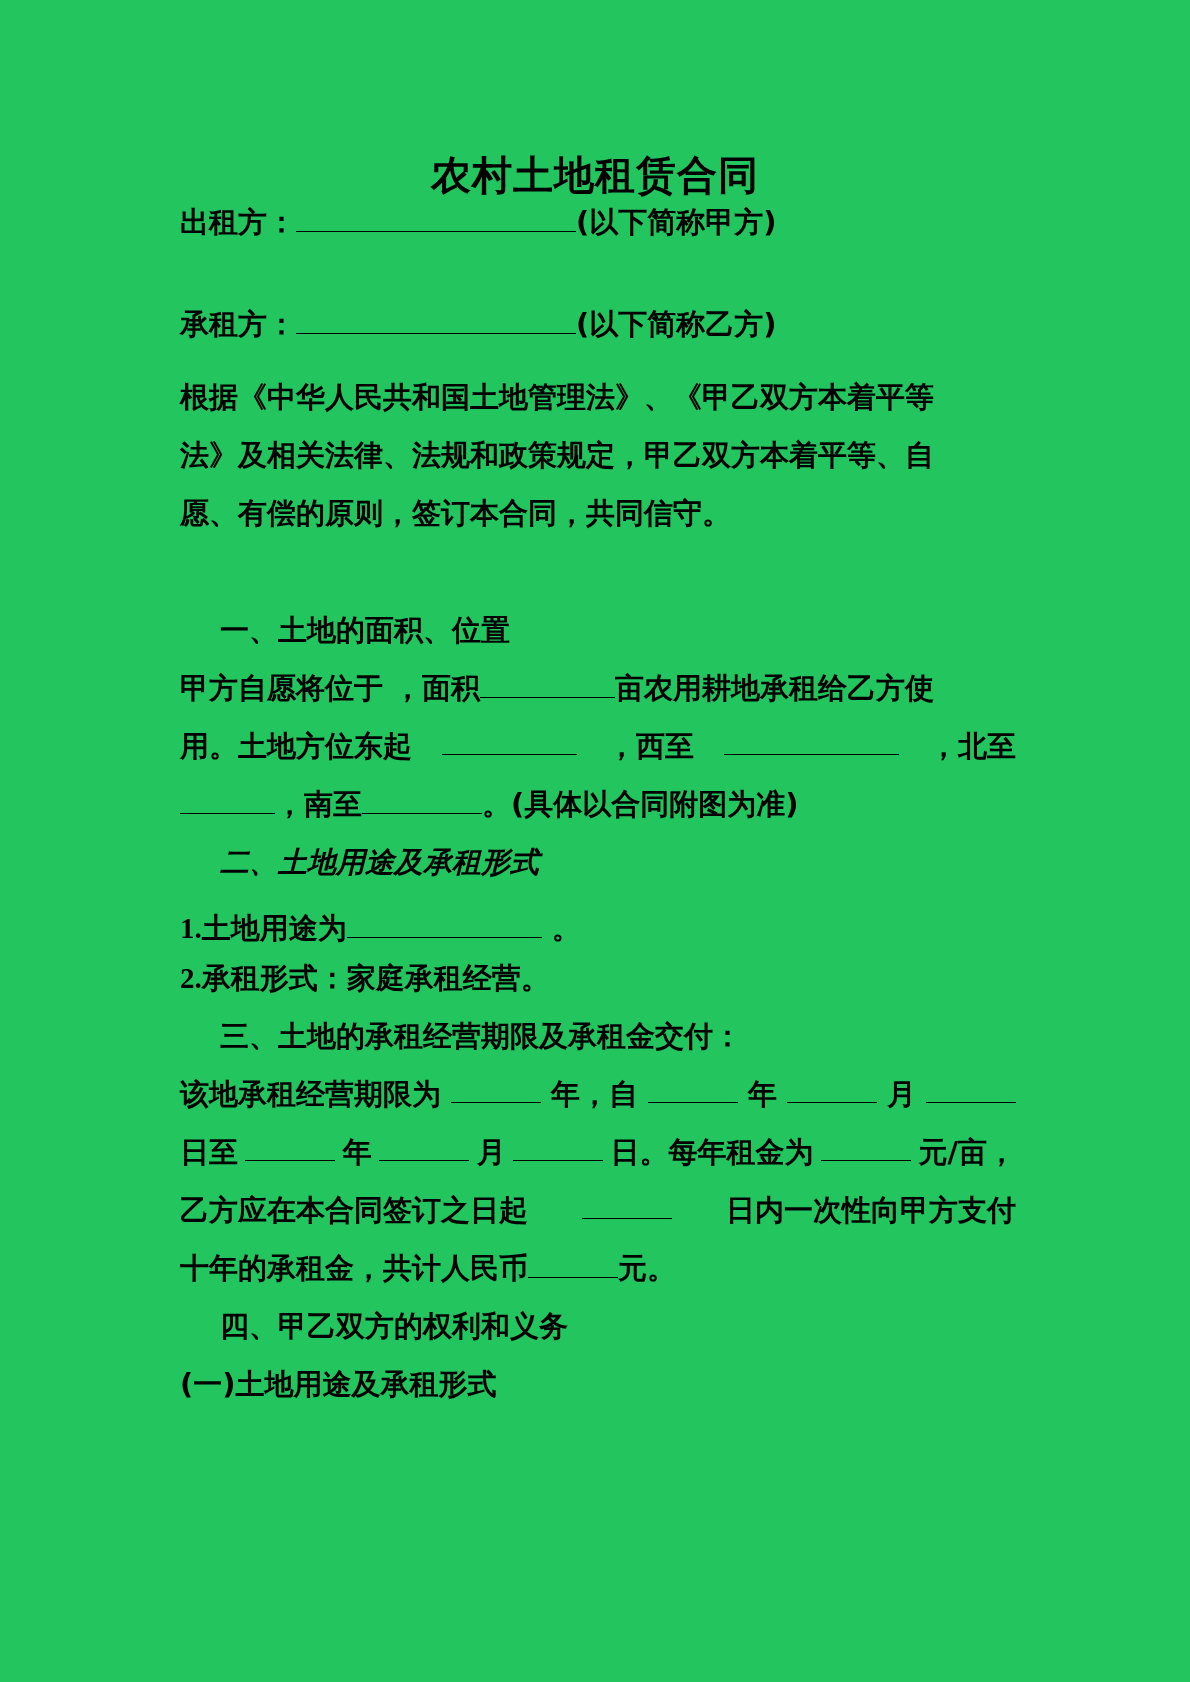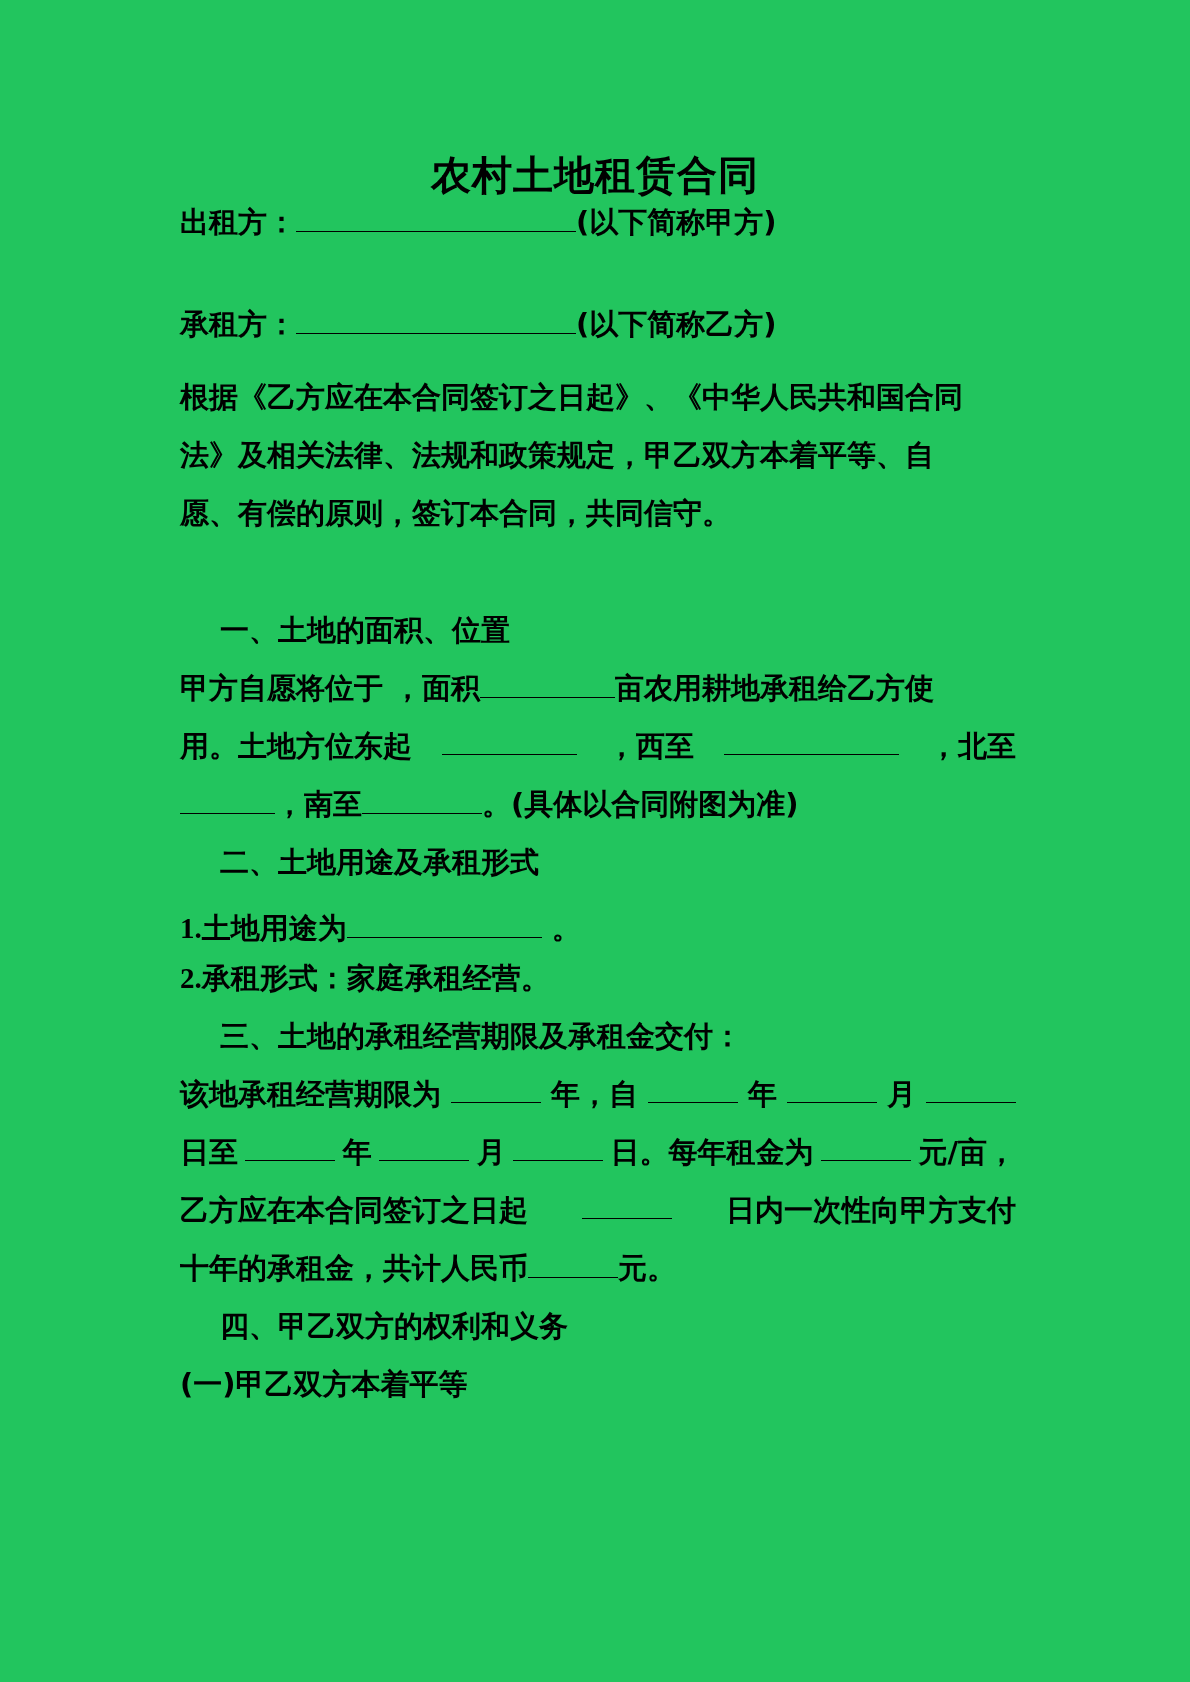--- a/index.html
+++ b/index.html
@@ -70,40 +70,40 @@
 
   <div class="title">农村土地租赁合同</div>
 
   <div class="line" style="top:200px;">
     <span>出租方：</span><span class="blank" style="width:280px;"></span><span>(以下简称甲方)</span>
   </div>
   <div class="line" style="top:258px;margin-top:44px;">
     <span>承租方：</span><span class="blank" style="width:280px;"></span><span>(以下简称乙方)</span>
   </div>
 
-  <div class="line" style="top:375px;">根据《乙方应在本合同签订之日起》、《中华人民共和国合同</div>
+  <div class="line" style="top:375px;">根据《中华人民共和国土地管理法》、《甲乙双方本着平等</div>
   <div class="line" style="top:433px;">法》及相关法律、法规和政策规定，甲乙双方本着平等、自</div>
   <div class="line" style="top:491px;">愿、有偿的原则，签订本合同，共同信守。</div>
 
   <div class="line heading" style="top:608px;">一、土地的面积、位置</div>
   <div class="line" style="top:666px;">
     <span>甲方自愿将位于 ，面积</span><span class="blank" style="width:135px;"></span><span>亩农用耕地承租给乙方使</span>
   </div>
   <div class="line justify" style="top:724px;">
     <span>用。土地方位东起</span>
       <span class="blank" style="width:135px;"></span>
       <span>，西至</span>
       <span class="blank" style="width:175px;"></span>
       <span>，北至</span>
   </div>
   <div class="line" style="top:782px;">
     <span class="blank" style="width:95px;"></span><span>，南至</span><span class="blank" style="width:120px;"></span><span>。(具体以合同附图为准)</span>
   </div>
 
-  <div class="line heading" style="top:840px;">二、土地用途及承租形式</div>
+  <div class="line heading" style="top:840px;font-style:italic;">二、土地用途及承租形式</div>
   <div class="line" style="top:898px;margin-top:8px;">
     <span class="latin">1.</span><span>土地用途为</span><span class="blank" style="width:195px;"></span><span> 。</span>
   </div>
   <div class="line" style="top:956px;">
     <span class="latin">2.</span><span>承租形式：家庭承租经营。</span>
   </div>
 
   <div class="line heading" style="top:1014px;">三、土地的承租经营期限及承租金交付：</div>
   <div class="line justify" style="top:1072px;">
     <span>该地承租经营期限为</span>
@@ -129,15 +129,15 @@
   <div class="line justify" style="top:1188px;gap:40px;">
     <span>乙方应在本合同签订之日起</span>
       <span class="blank" style="width:90px;"></span>
       <span>日内一次性向甲方支付</span>
   </div>
   <div class="line" style="top:1246px;">
     <span>十年的承租金，共计人民币</span><span class="blank" style="width:90px;"></span><span>元。</span>
   </div>
 
   <div class="line heading" style="top:1304px;">四、甲乙双方的权利和义务</div>
-  <div class="line" style="top:1362px;">(一)甲乙双方本着平等</div>
+  <div class="line" style="top:1362px;">(一)土地用途及承租形式</div>
 
 </div>
 
 </body></html>

